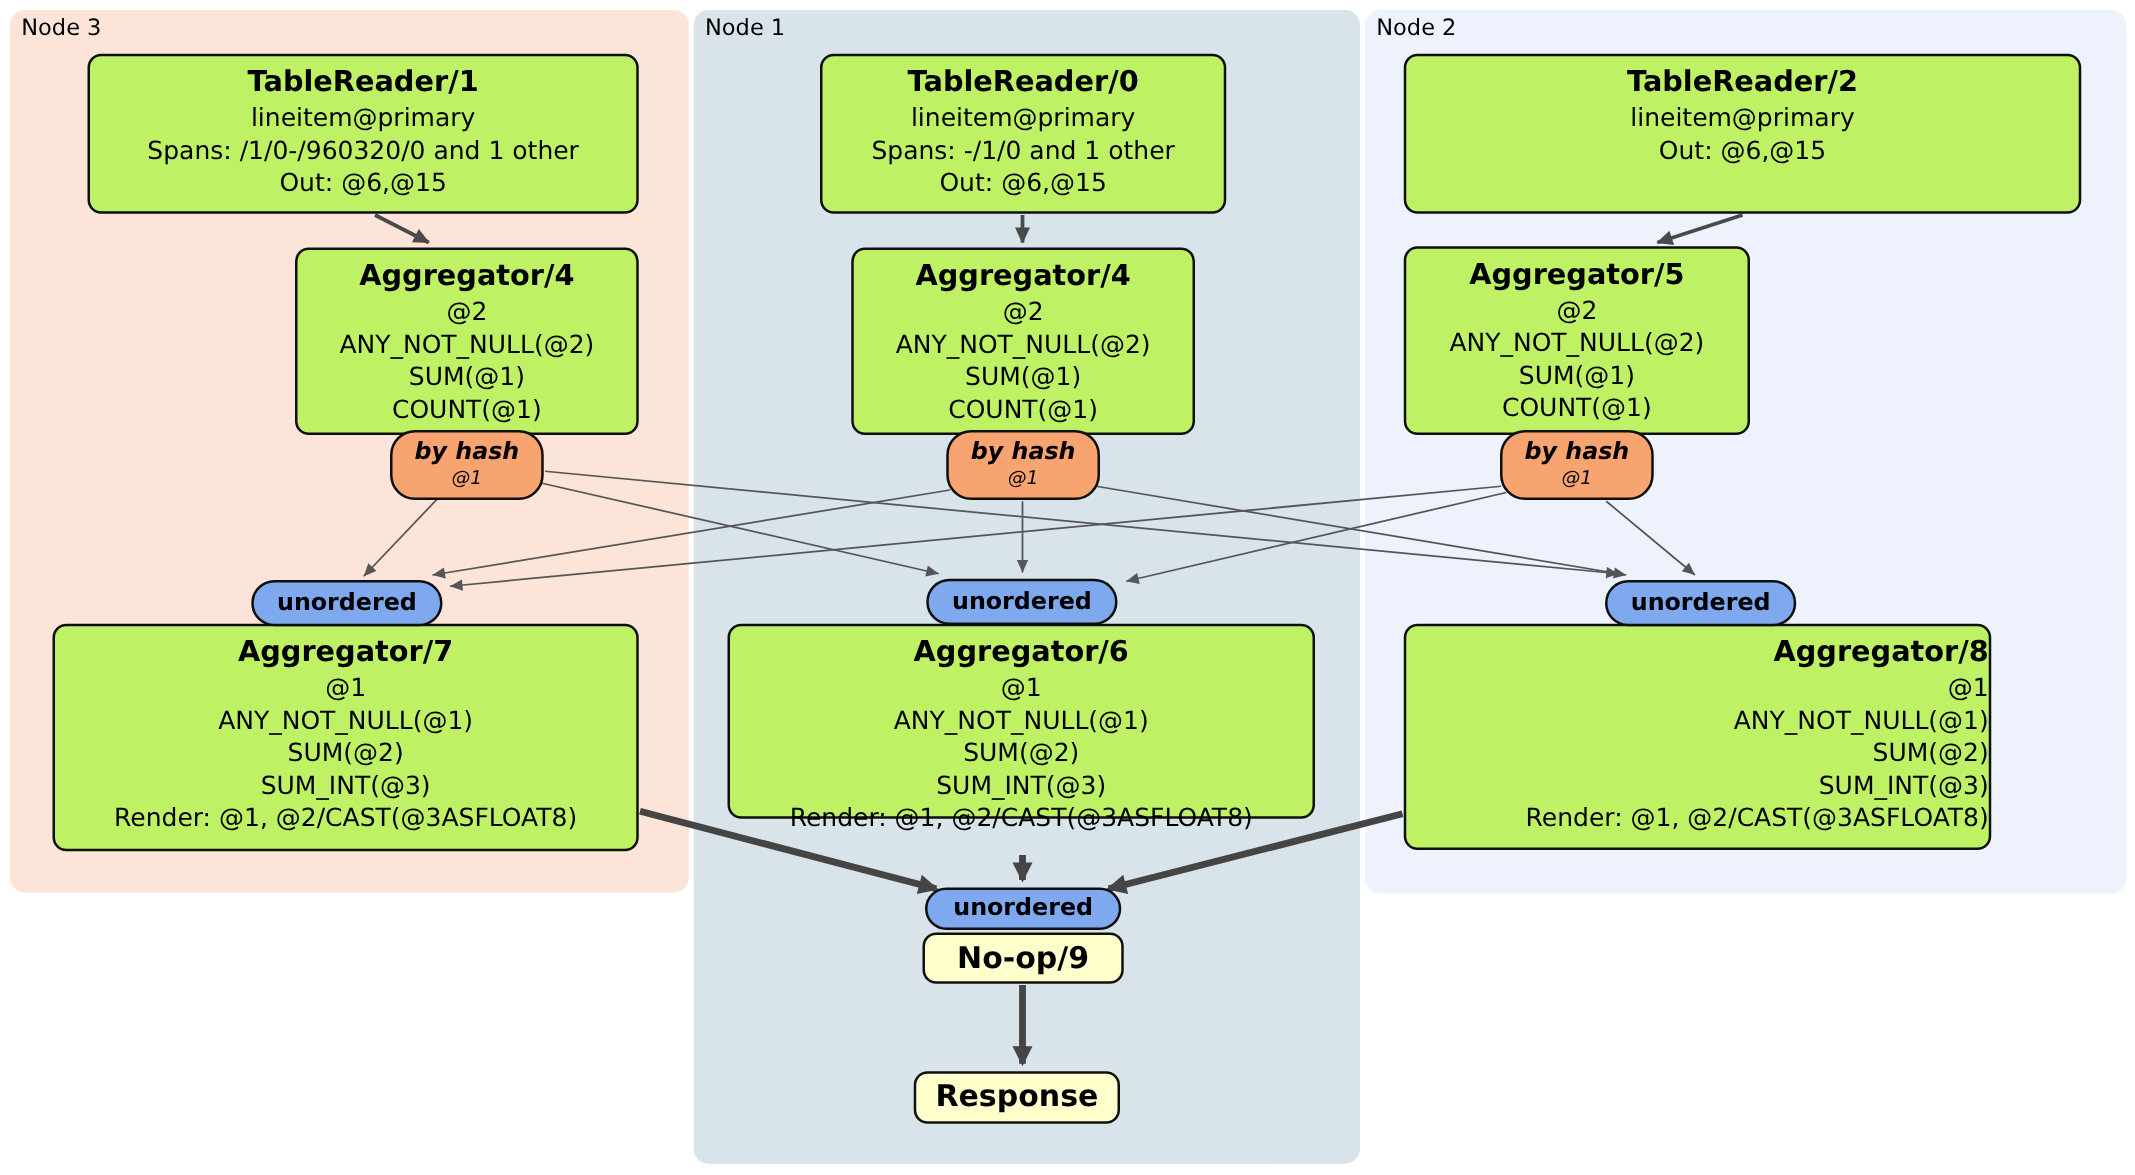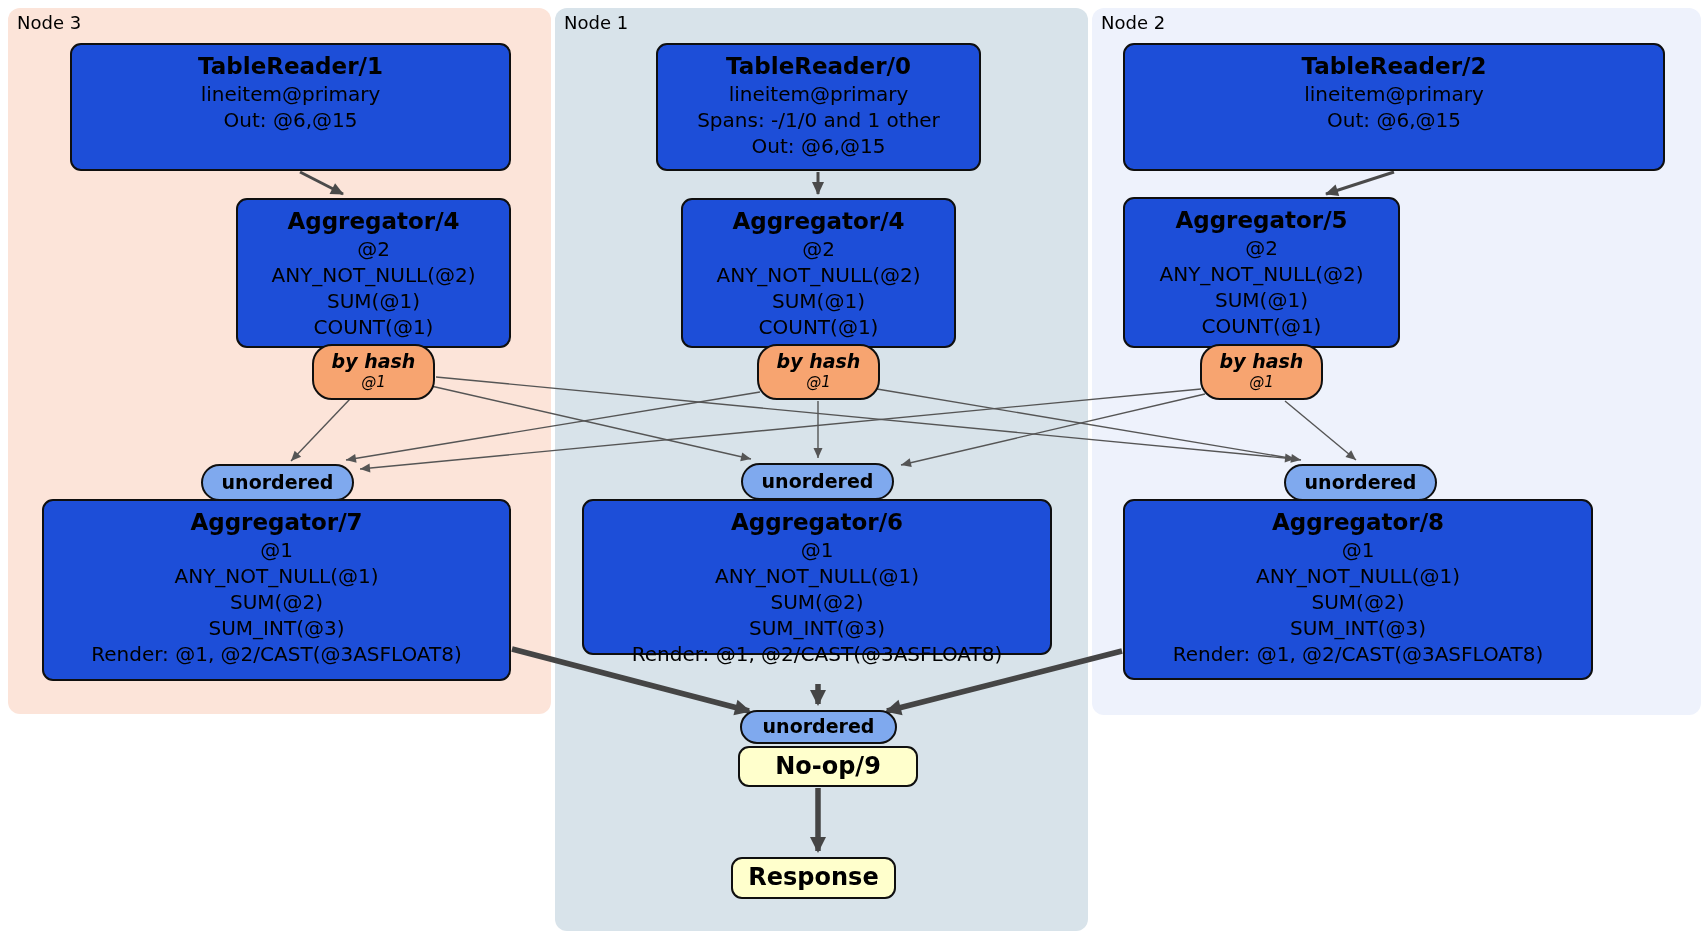--- a/index.html
+++ b/index.html
@@ -7,21 +7,21 @@
     position:relative;width:1708px;height:940px;overflow:hidden;
     font-family:"DejaVu Sans","Liberation Sans",sans-serif;color:#000;
   }
   .region{position:absolute;border-radius:12px;}
   .region-node3{left:8px;top:8px;width:543px;height:706px;background:#fce4d9;}
   .region-node1{left:555px;top:8px;width:533px;height:923px;background:#d8e3ea;}
   .region-node2{left:1092px;top:8px;width:609px;height:707px;background:#eef2fc;}
   .region-label{position:absolute;left:9px;top:4px;font-size:18px;color:#000;}
   .edges{position:absolute;left:0;top:0;z-index:2;}
   .pbox{
-    position:absolute;z-index:3;background:#1d4ed8;border:2px solid #0f0f0f;
+    position:absolute;z-index:3;background:#bef264;border:2px solid #0f0f0f;
     border-radius:11px;text-align:center;box-sizing:border-box;padding-top:7px;
   }
   .ptitle{font-weight:bold;font-size:23px;line-height:29px;}
   .pline{font-size:20px;line-height:26px;white-space:nowrap;}
   .hash-router{
     position:absolute;z-index:4;width:123px;height:56px;background:#f7a470;
     border:2px solid #0f0f0f;border-radius:20px;text-align:center;box-sizing:border-box;font-style:italic;
   }
   .hr-label{font-weight:bold;font-size:19px;line-height:26px;margin-top:2px;}
   .hr-key{font-size:15px;line-height:17px;}
@@ -83,20 +83,21 @@
     <line x1="512" y1="649" x2="749" y2="711" stroke="#454545" stroke-width="5.5" marker-end="url(#ah-thick)"></line>
     <line x1="818" y1="684" x2="818" y2="704" stroke="#454545" stroke-width="5.5" marker-end="url(#ah-thick)"></line>
     <line x1="1122" y1="651" x2="887" y2="711" stroke="#454545" stroke-width="5.5" marker-end="url(#ah-thick)"></line>
 
     <line x1="818" y1="788" x2="818" y2="851" stroke="#454545" stroke-width="5.5" marker-end="url(#ah-thick)"></line>
   </svg>
 
   <div class="pbox" style="left:70px;top:43px;width:441px;height:128px;">
     <div class="ptitle">TableReader/1</div>
     <div class="pline">lineitem@primary</div>
+    <div class="pline">Spans: /1/0-/960320/0 and 1 other</div>
     <div class="pline">Out: @6,@15</div>
   </div>
   <div class="pbox" style="left:656px;top:43px;width:325px;height:128px;">
     <div class="ptitle">TableReader/0</div>
     <div class="pline">lineitem@primary</div>
     <div class="pline">Spans: -/1/0 and 1 other</div>
     <div class="pline">Out: @6,@15</div>
   </div>
   <div class="pbox" style="left:1123px;top:43px;width:542px;height:128px;">
     <div class="ptitle">TableReader/2</div>
@@ -158,33 +159,33 @@
     <div class="pline">Render: @1, @2/CAST(@3ASFLOAT8)</div>
   </div>
   <div class="pbox" style="left:582px;top:499px;width:470px;height:156px;">
     <div class="ptitle">Aggregator/6</div>
     <div class="pline">@1</div>
     <div class="pline">ANY_NOT_NULL(@1)</div>
     <div class="pline">SUM(@2)</div>
     <div class="pline">SUM_INT(@3)</div>
     <div class="pline">Render: @1, @2/CAST(@3ASFLOAT8)</div>
   </div>
-  <div class="pbox" style="left:1123px;top:499px;width:470px;height:181px;">
+  <div class="pbox" style="left:1123px;top:499px;width:470px;height:181px;text-align:right;">
     <div class="ptitle">Aggregator/8</div>
     <div class="pline">@1</div>
     <div class="pline">ANY_NOT_NULL(@1)</div>
     <div class="pline">SUM(@2)</div>
     <div class="pline">SUM_INT(@3)</div>
     <div class="pline">Render: @1, @2/CAST(@3ASFLOAT8)</div>
   </div>
 
   <div class="sync-router sync-bottom" style="left:740px;top:710px;">
     <span>unordered</span>
   </div>
 
-  <div class="term" style="left:738px;top:746px;width:180px;height:41px;">
+  <div class="term" style="left:738px;top:746px;width:161px;height:41px;">
     <div class="ptitle">No-op/9</div>
   </div>
   <div class="term" style="left:731px;top:857px;width:165px;height:42px;">
     <div class="ptitle">Response</div>
   </div>
 
 </div>
 
 </body></html>

